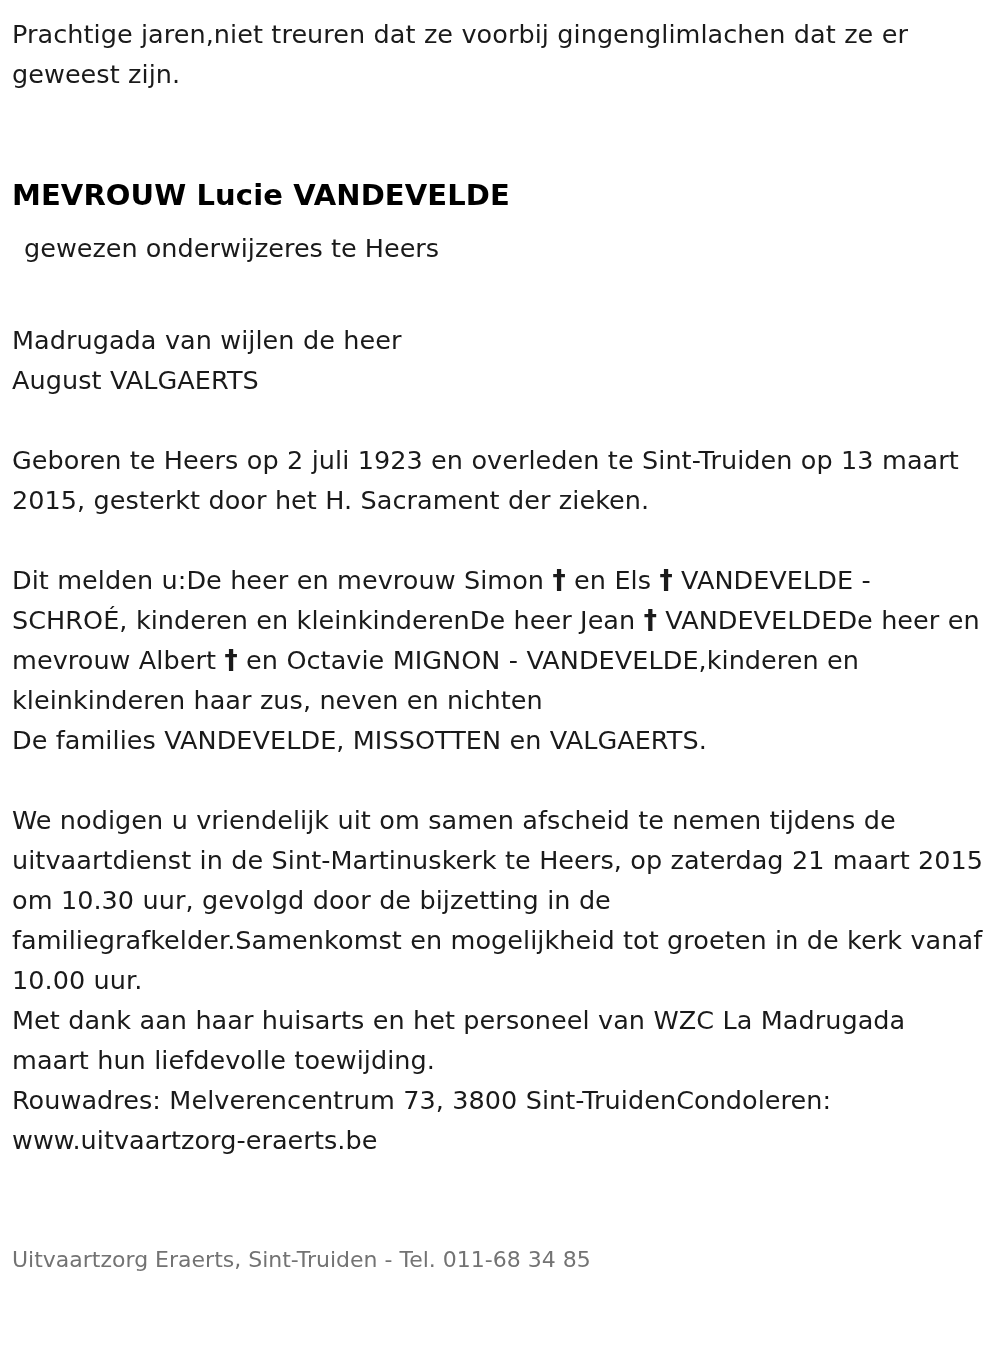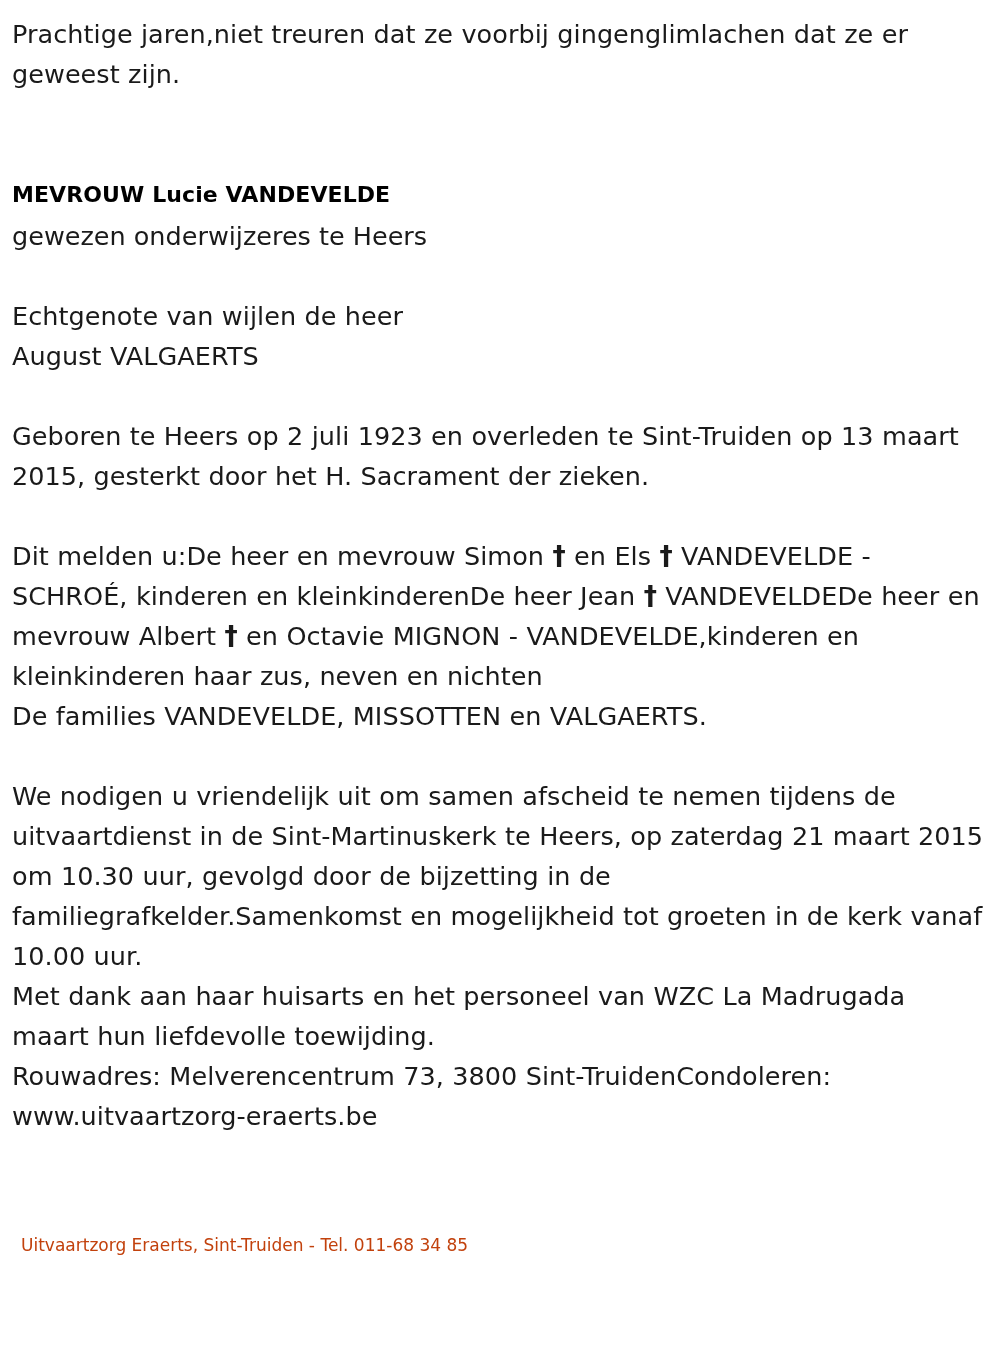--- a/index.html
+++ b/index.html
@@ -29,44 +29,44 @@
     font-weight: 400;
     letter-spacing: 0.05px;
     word-spacing: 0.2px;
     margin: 0;
     white-space: pre-wrap;
   }
   .gap {
     height: 40px;
   }
   .name-heading {
-    font-size: 22px;
+    font-size: 29px;
     line-height: 42px;
     font-weight: 700;
     color: #000000;
     letter-spacing: 0.1px;
     margin: 0;
   }
   .subtitle {
     font-size: 25.5px;
     line-height: 40px;
     font-weight: 400;
     color: #1a1a1a;
-    margin: 0;
+    margin: 12px;
   }
   .cross {
     font-weight: 700;
     font-size: 26.5px;
   }
   .footer {
-    font-size: 17px;
+    font-size: 22px;
     line-height: 40px;
-    color: #c2410c;
+    color: #737373;
     font-weight: 400;
-    margin: 9px;
+    margin: 0;
   }
   .block {
     margin: 0;
     padding: 0;
   }
 </style>
 </head>
 <body>
 
 <div id="page">
@@ -76,21 +76,21 @@
   <div class="gap"></div>
 
 
   <div class="gap"></div>
 
   <h1 class="name-heading">MEVROUW Lucie VANDEVELDE</h1>
   <p class="subtitle">gewezen onderwijzeres te Heers</p>
 
   <div class="gap"></div>
 
-  <p class="para block">Echtgenote van wijlen de heer</p>
+  <p class="para block">Madrugada van wijlen de heer</p>
   <p class="para block">August VALGAERTS</p>
 
   <div class="gap"></div>
 
   <p class="para block">Geboren te Heers op 2 juli 1923 en overleden te Sint-Truiden op 13 maart 2015, gesterkt door het H. Sacrament der zieken.</p>
 
   <div class="gap"></div>
 
   <p class="para block"><span>Dit melden u:De heer en mevrouw Simon </span><span class="cross">†</span><span> en Els </span><span class="cross">†</span><span> VANDEVELDE - SCHROÉ, kinderen en kleinkinderenDe heer Jean </span><span class="cross">†</span><span> VANDEVELDEDe heer en mevrouw Albert </span><span class="cross">†</span><span> en Octavie MIGNON - VANDEVELDE,kinderen en kleinkinderen haar zus, neven en nichten</span></p>
   <p class="para block">De families VANDEVELDE, MISSOTTEN en VALGAERTS.</p>

